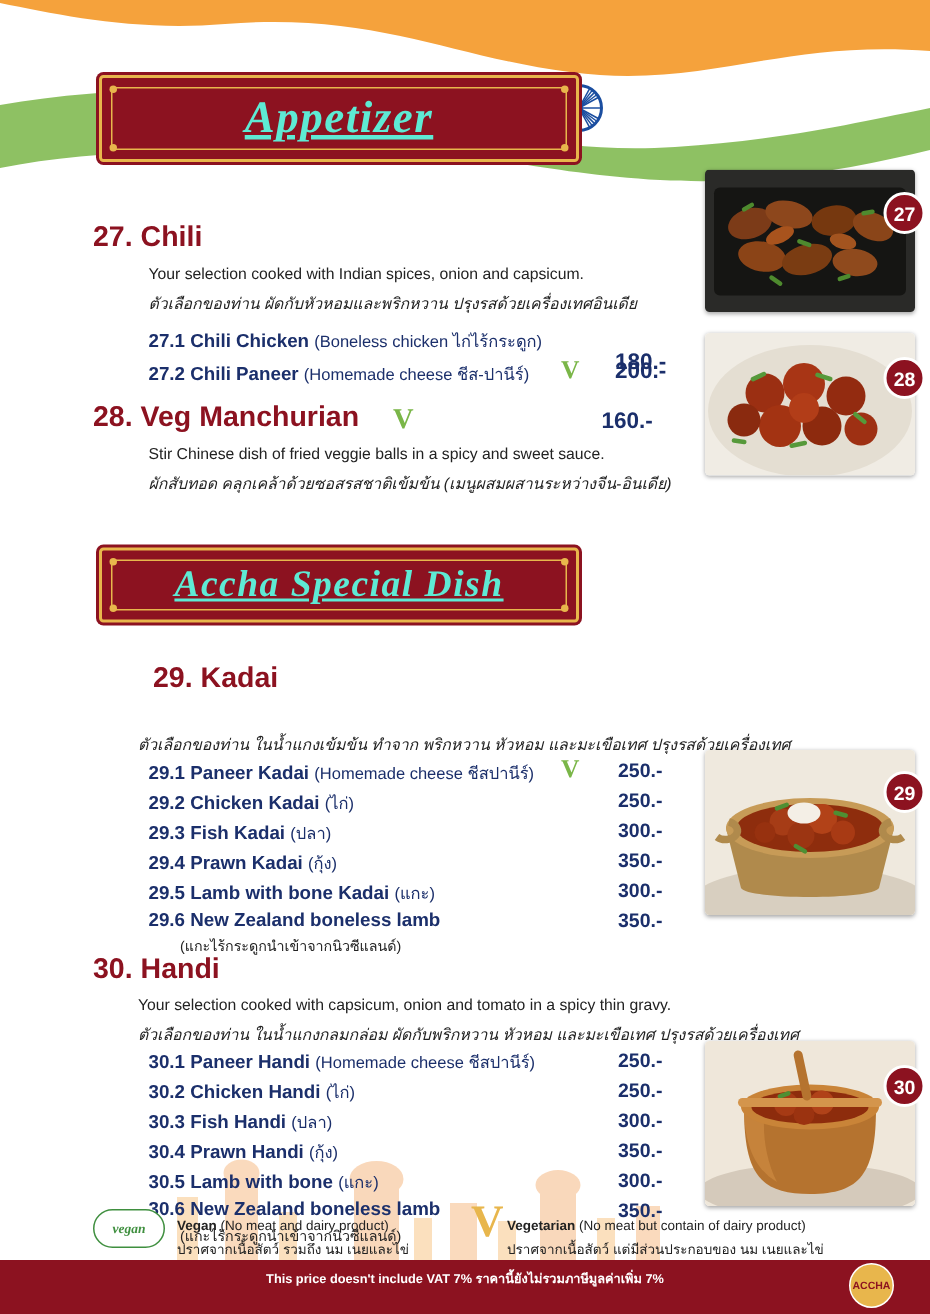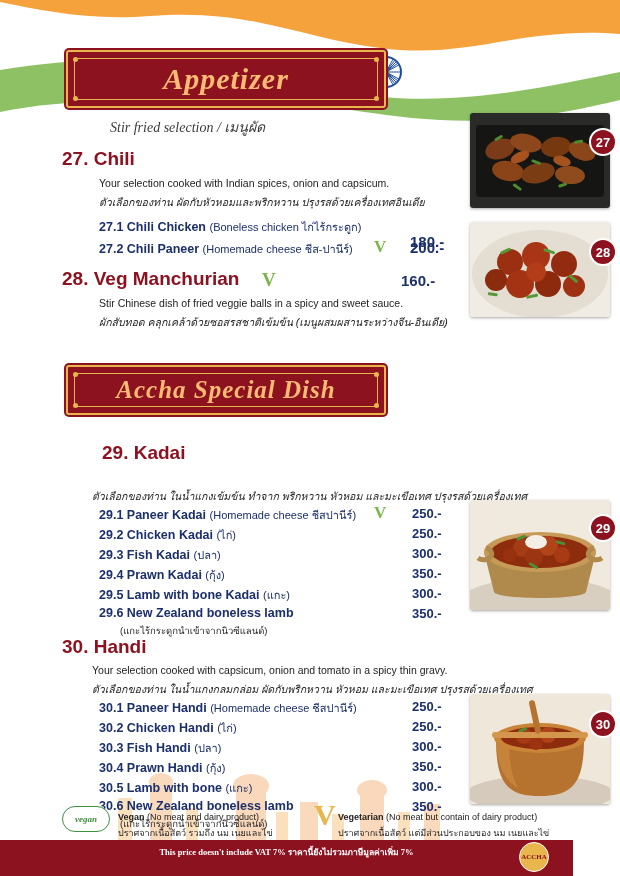--- a/index.html
+++ b/index.html
@@ -33,25 +33,26 @@
     box-shadow:0 0 0 2px #8c1220;
     display:flex; align-items:center; justify-content:center;
   }
   .banner .inner {
     border:1.5px solid #e8b64c;
     border-radius:2px;
     width:calc(100% - 12px); height:calc(100% - 12px);
     display:flex; align-items:center; justify-content:center;
   }
   .banner .title {
-    color:#fdba74;
+    color:#5eead4;
     font-family:"Liberation Serif", serif;
     font-weight:bold;
     font-style:italic;
     letter-spacing:1px;
+    text-decoration:underline;
   }
   #banner-appetizer { left:66px; top:50px; width:320px; height:58px; }
   #banner-appetizer .title { font-size:30px; }
   #banner-accha { left:66px; top:365px; width:320px; height:50px; }
   #banner-accha .title { font-size:25px; }
 
   
   .banner .dot { position:absolute; width:5px; height:5px; border-radius:50%; background:#e8b64c; }
   .banner .dot.tl{left:5px;top:5px;} .banner .dot.tr{right:5px;top:5px;}
   .banner .dot.bl{left:5px;bottom:5px;} .banner .dot.br{right:5px;bottom:5px;}
@@ -119,22 +120,22 @@
     display:flex; align-items:center; justify-content:center;
     color:#3f8f3f; font-size:9px; font-weight:bold; background:#fff;
     font-family:"Liberation Serif", serif; font-style:italic;
   }
   .big-v {
     position:absolute; left:314px; top:800px;
     color:#e8b64c; font-family:"Liberation Serif", serif;
     font-size:30px; font-weight:bold; line-height:1;
   }
   .footbar {
-    position:absolute; left:0; bottom:0; width:573px; height:36px;
-    background:#8c1220; color:#fff;font-family:Liberation Serif, serif;
+    position:absolute; left:0; bottom:0; width:620px; height:36px;
+    background:#8c1220; color:#fff;
   }
   .footbar .l1 { position:absolute; left:0; right:0; top:5px; text-align:center; font-size:8.5px; font-weight:bold; }
   .footbar .l2 { position:absolute; left:0; right:0; top:18px; text-align:center; font-size:8.5px; font-weight:bold; }
   .logo-circ {
     position:absolute; right:24px; bottom:4px; width:30px; height:30px; border-radius:50%;
     background:#e8b64c; border:1px solid #fff;
     display:flex; align-items:center; justify-content:center;
     font-size:7px; color:#8c1220; font-weight:bold; text-align:center; line-height:1;
   }
 </style>
@@ -198,21 +199,20 @@
   <div class="banner" id="banner-appetizer">
     <span class="dot tl"></span>
     <span class="dot tr"></span>
     <span class="dot bl"></span>
     <span class="dot br"></span>
     <div class="inner">
       <span class="title">Appetizer</span>
     </div>
   </div>
 
-  <div class="subtitle">Stir fried selection / เมนูผัด</div>
 
   <div class="item-head" style="left:62px; top:148px;">
     <span>27.</span>
     <span>Chili</span>
   </div>
   <div class="desc-en" style="left:99px; top:177px;">Your selection cooked with Indian spices, onion and capsicum.</div>
   <div class="desc-th" style="left:99px; top:194px;">ตัวเลือกของท่าน ผัดกับหัวหอมและพริกหวาน ปรุงรสด้วยเครื่องเทศอินเดีย</div>
 
   <div class="sub" style="left:99px; top:218px;">
     <span>27.1</span>

